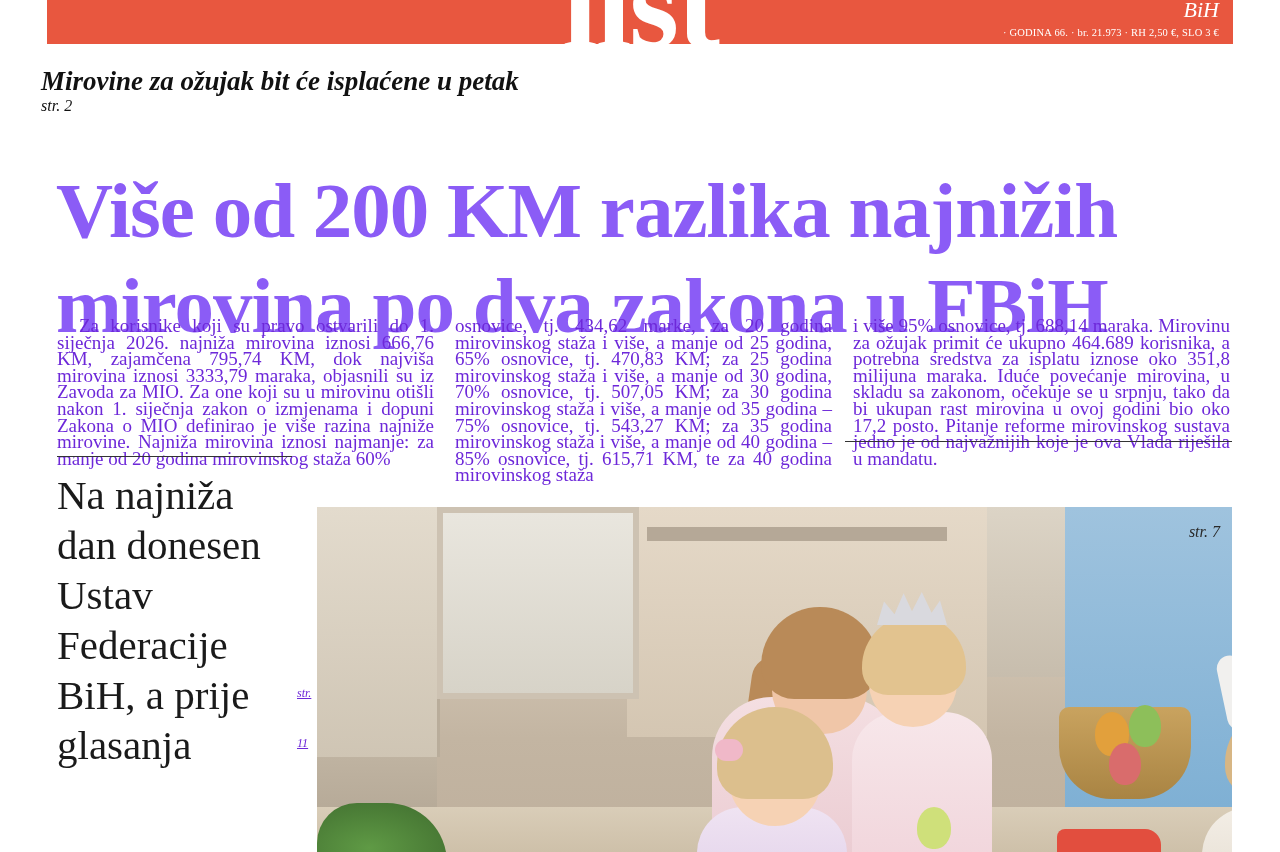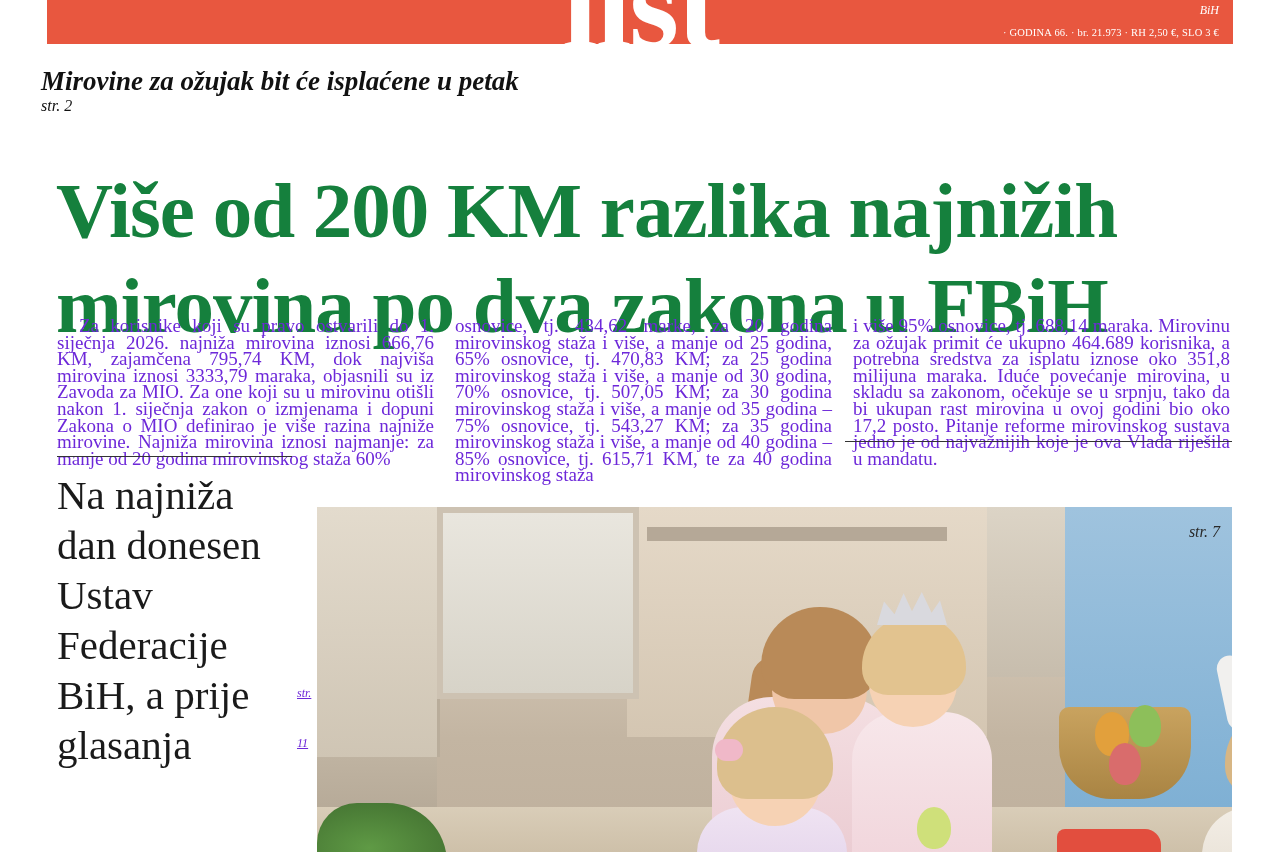--- a/index.html
+++ b/index.html
@@ -43,21 +43,21 @@
   .masthead-right {
     position: absolute;
     right: 14px;
     top: 0;
     text-align: right;
     color: #ffffff;
   }
   .masthead-right .edition {
     font-family: "Liberation Serif", serif;
     font-style: italic;
-    font-size: 12px;
+    font-size: 22px;
     line-height: 20px;
     padding-top: 0px;
   }
   .masthead-right .issue {
     font-family: "Liberation Serif", serif;
     font-size: 10.5px;
     line-height: 14px;
     padding-top: 6px;
     letter-spacing: 0.2px;
   }
@@ -92,21 +92,21 @@
   .headline {
     position: absolute;
     left: 56px;
     top: 110px;
     width: 1175px;
     font-family: "Liberation Serif", serif;
     font-weight: bold;
     font-size: 79px;
     line-height: 95px;
     letter-spacing: -1px;
-    color: #15803d;
+    color: #8b5cf6;
   }
   .headline .line {
     display: block;
     white-space: nowrap;
   }
 
   
   .lead-cols {
     position: absolute;
     left: 57px;

